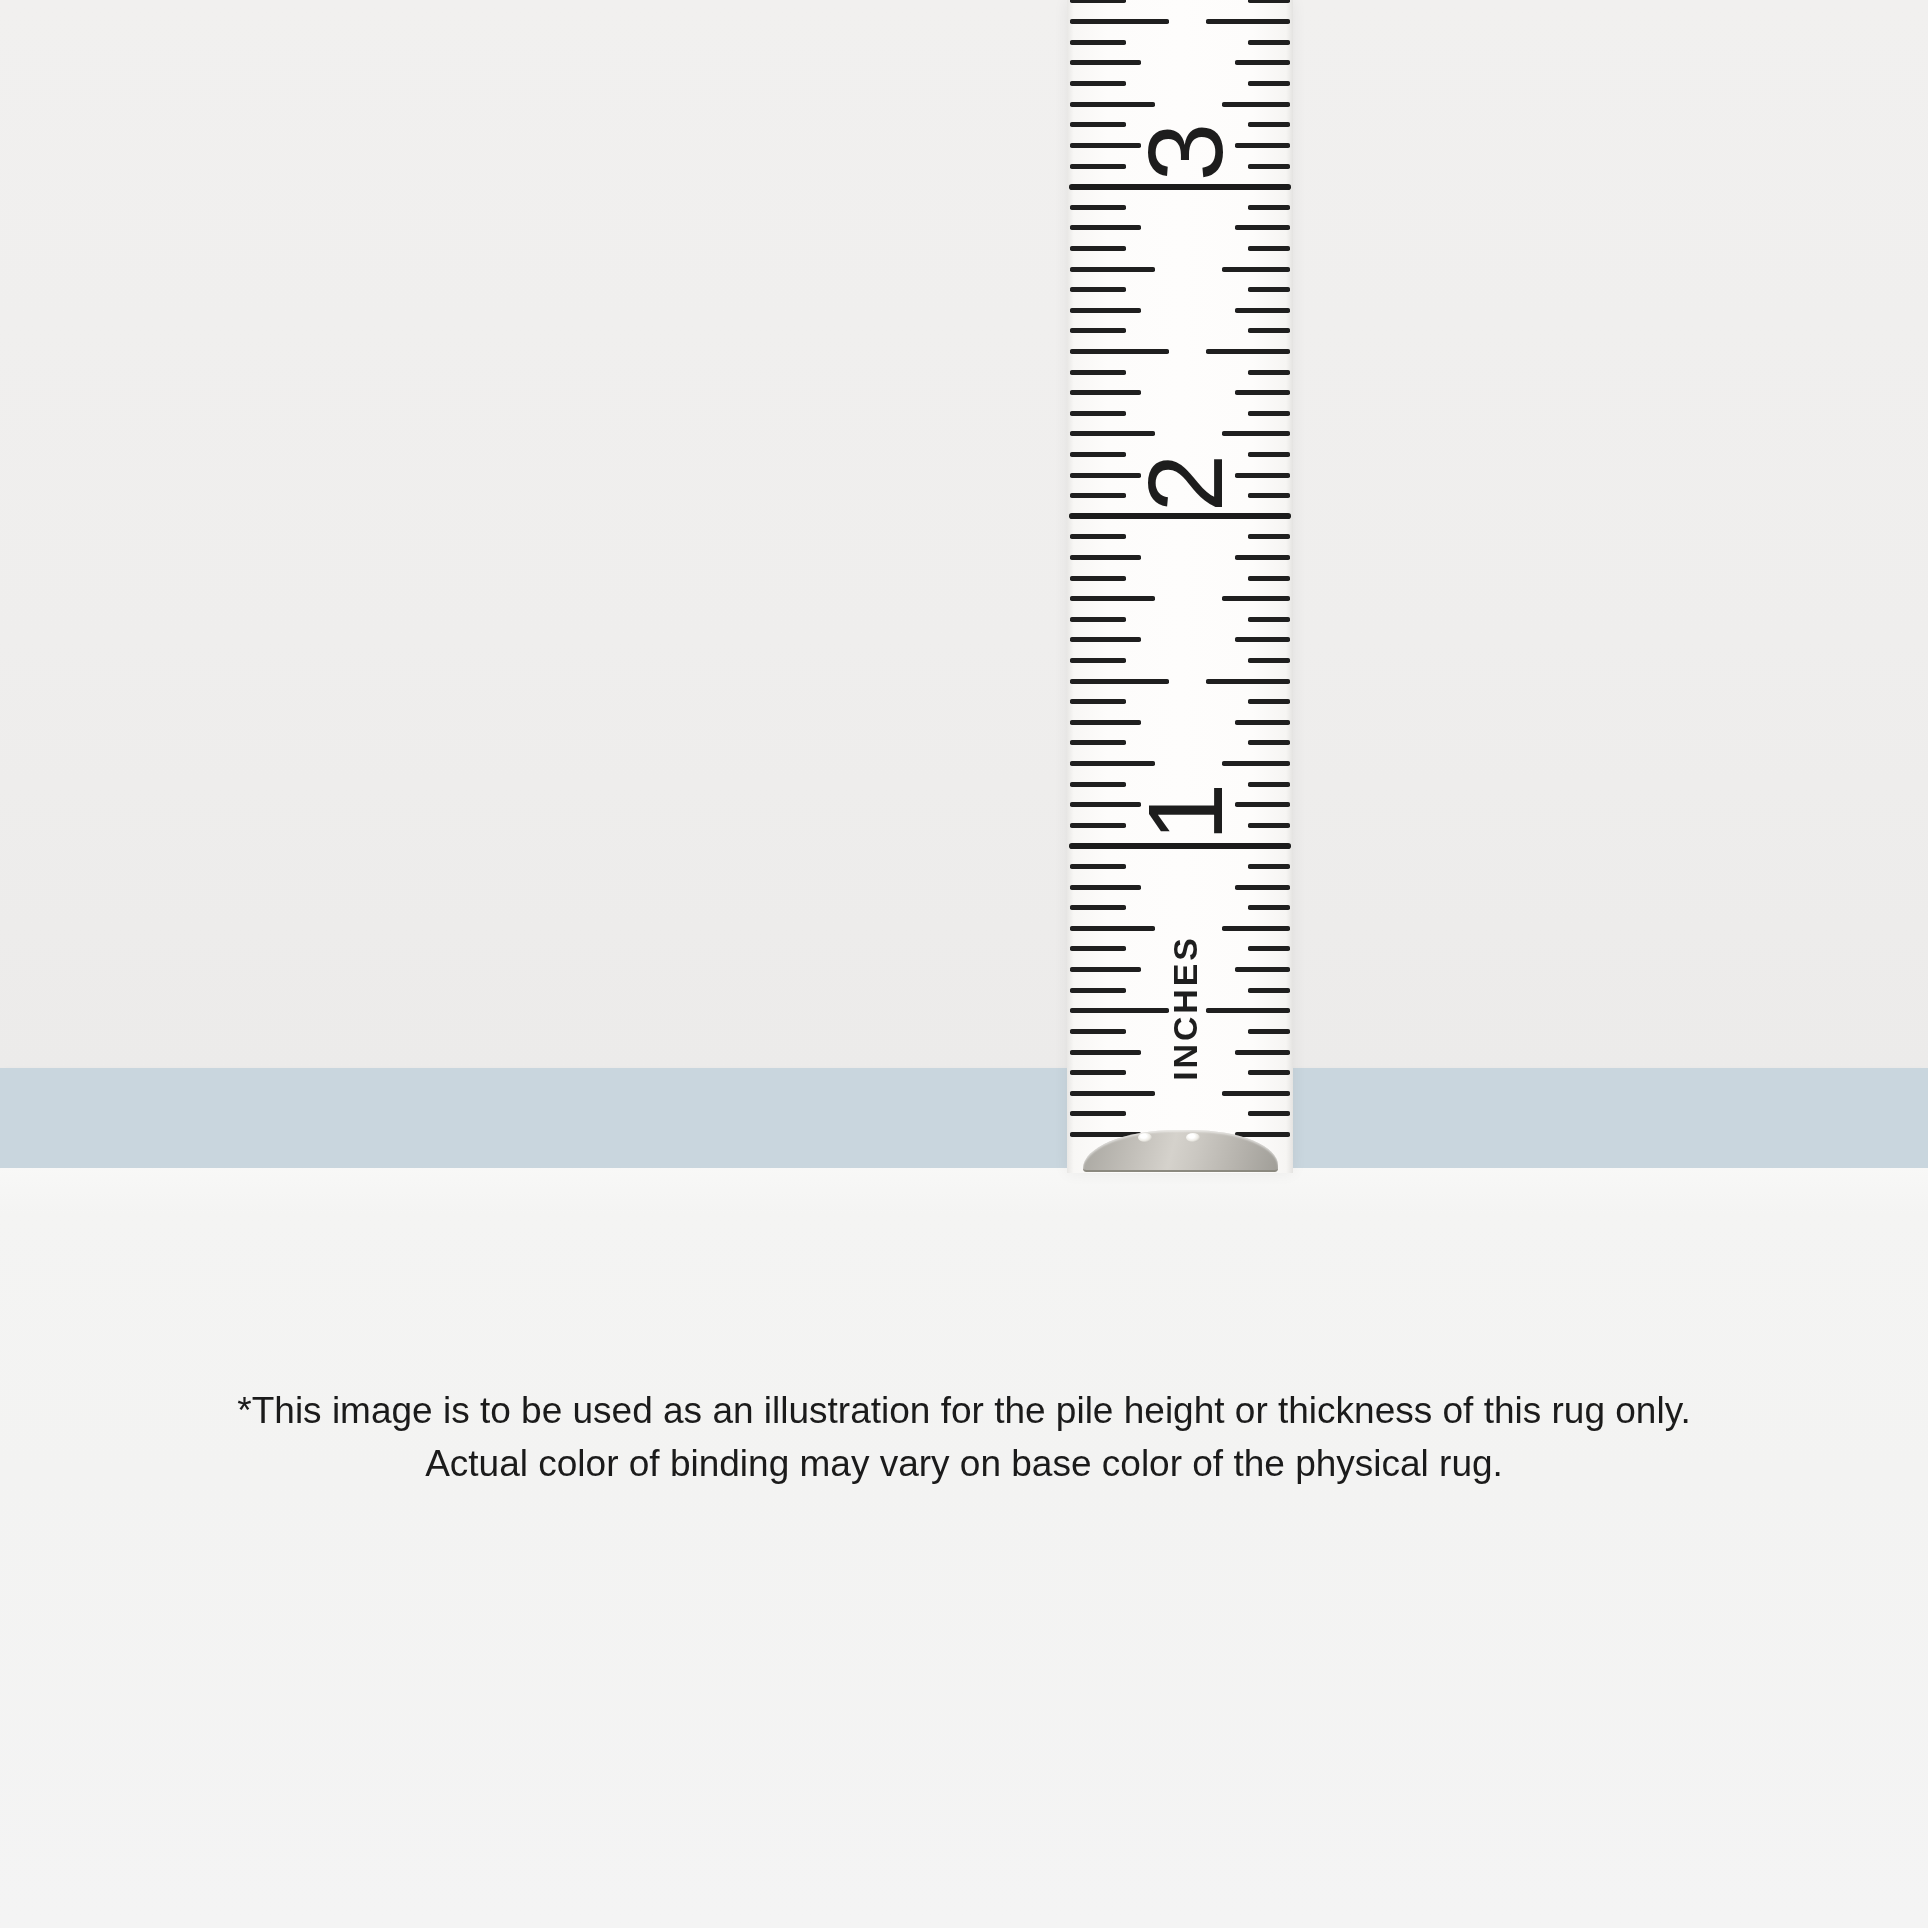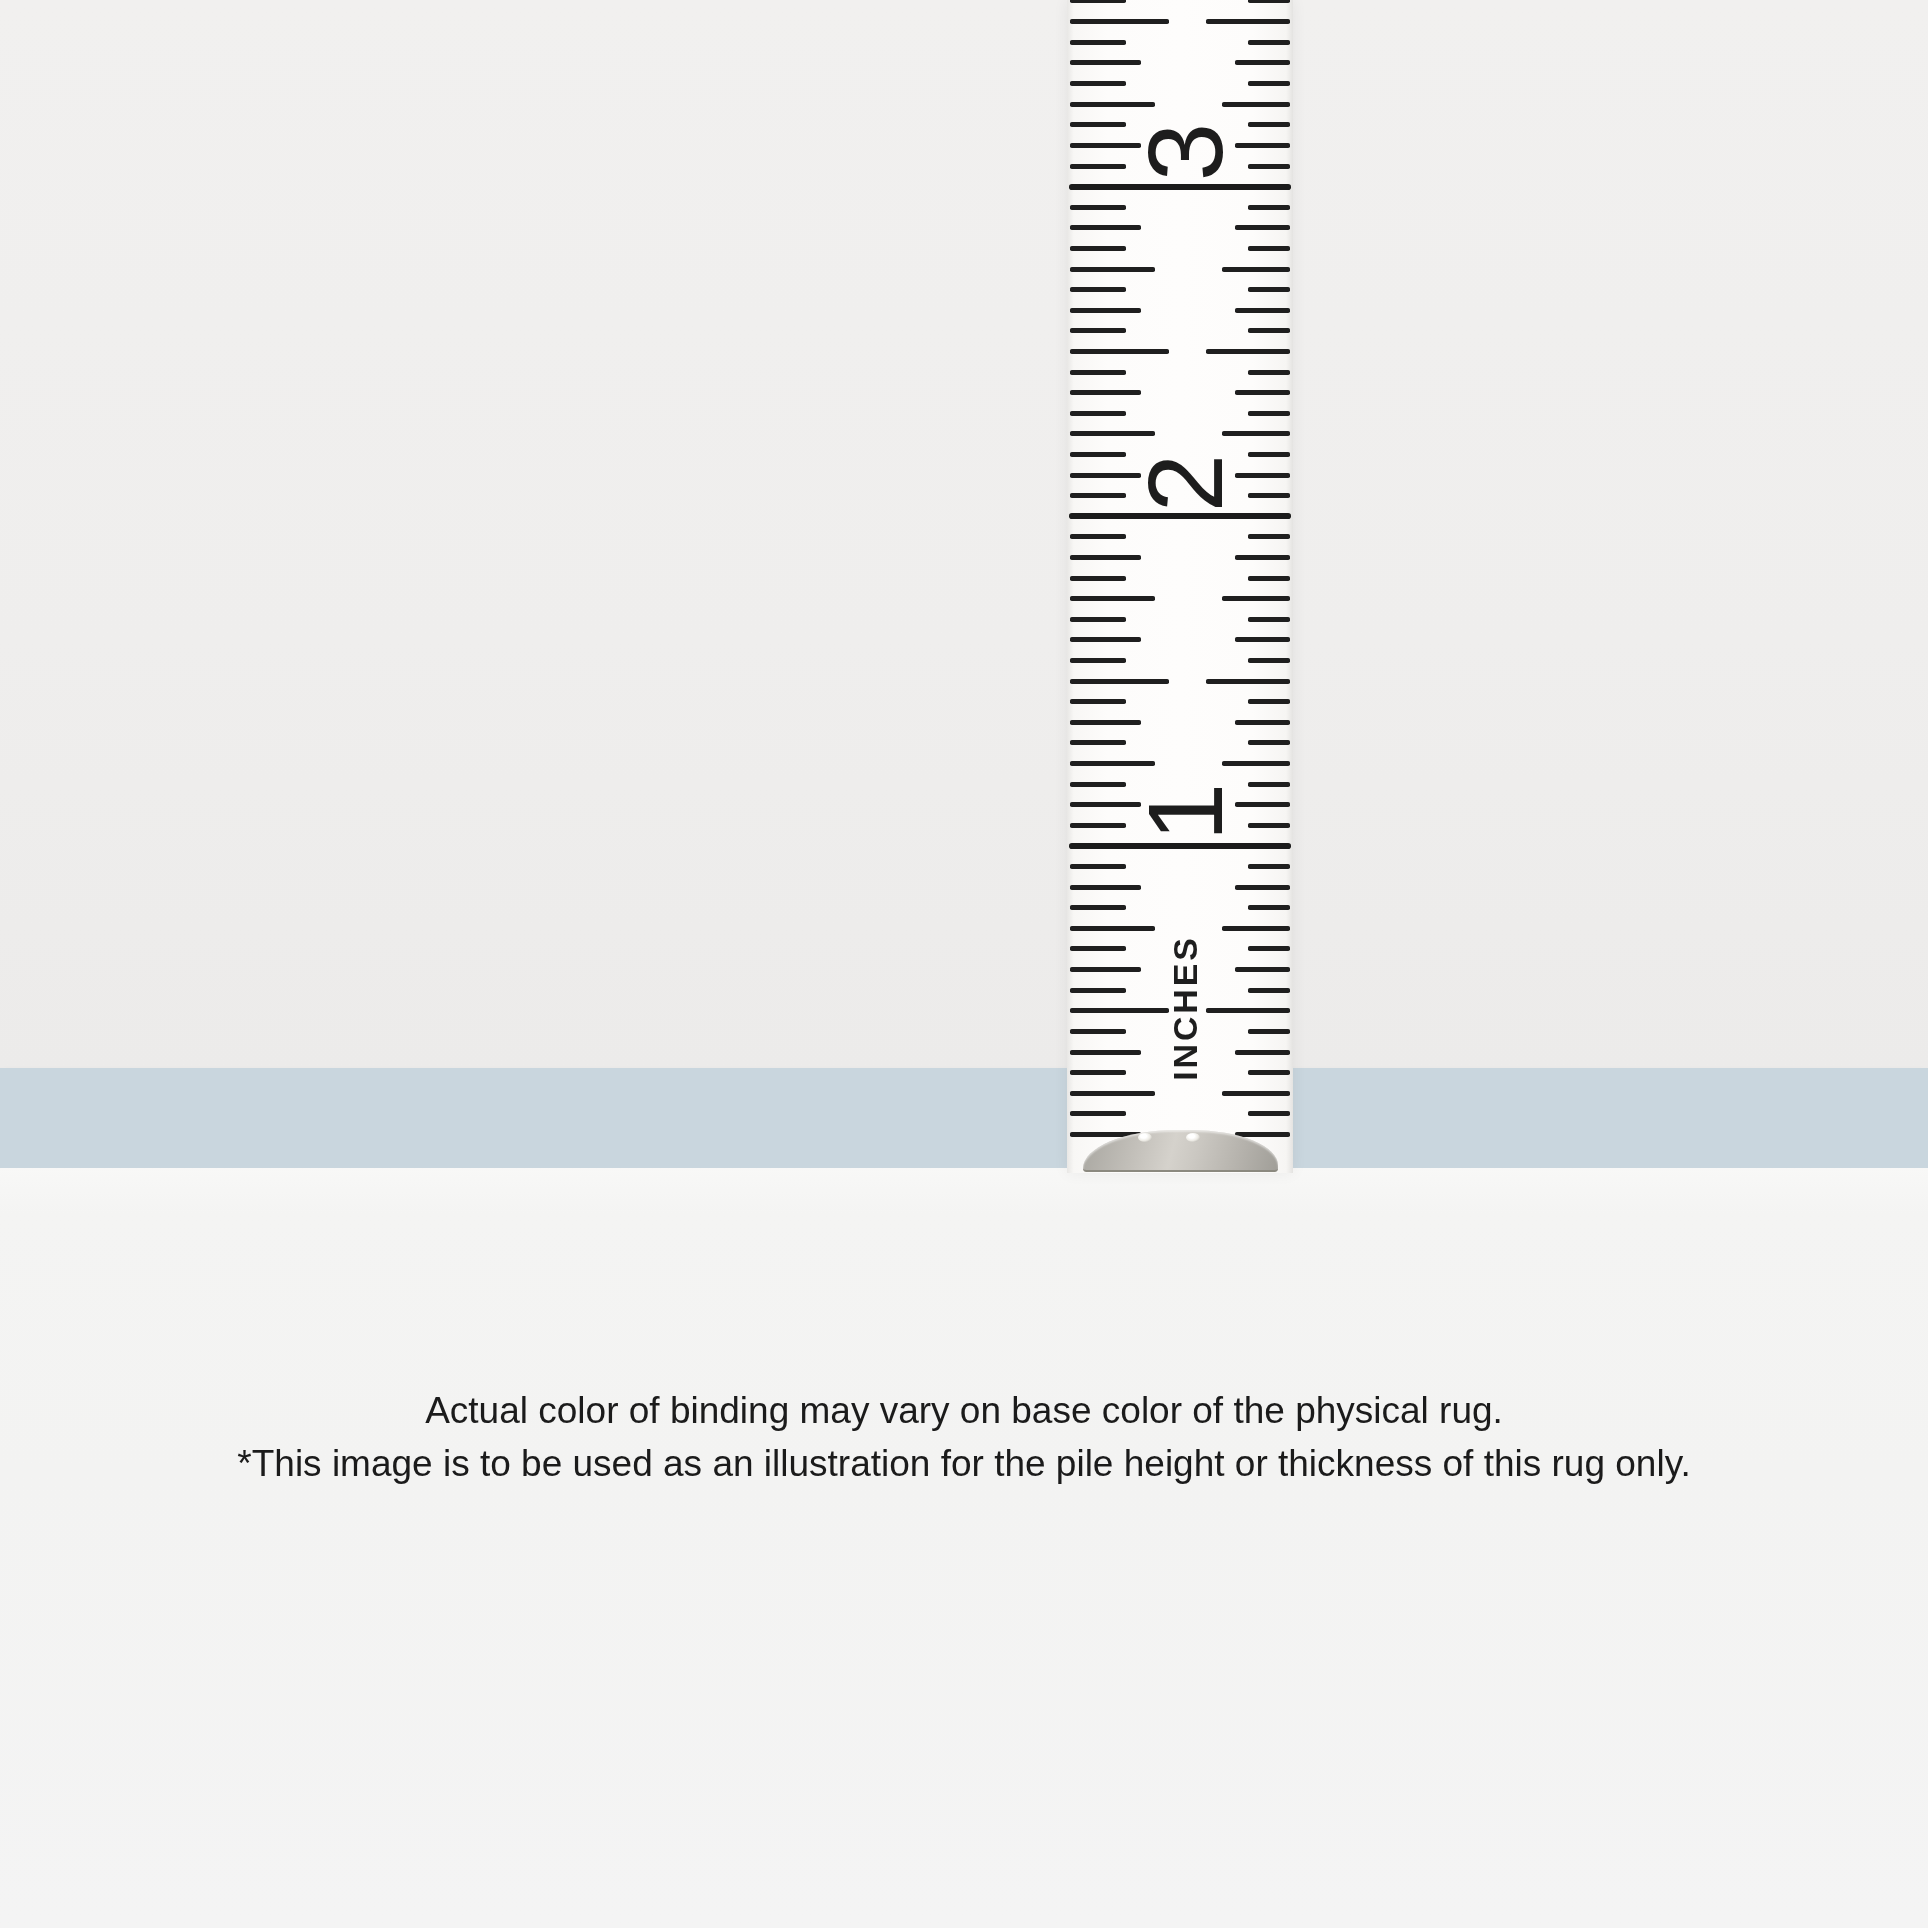--- a/index.html
+++ b/index.html
@@ -207,18 +207,18 @@
     <div class="inch-num num-2">2</div>
     <div class="inch-num num-3">3</div>
     <div class="unit-label">INCHES</div>
     <div class="metal-cap">
       <div class="rivet r1"></div>
       <div class="rivet r2"></div>
     </div>
   </div>
 
   <div class="caption">
+    <div>*This image is to be used as an illustration for the pile height or thickness of this rug only.</div>
     <div>Actual color of binding may vary on base color of the physical rug.</div>
-    <div>*This image is to be used as an illustration for the pile height or thickness of this rug only.</div>
   </div>
 
 </div>
 
 
 </body></html>

